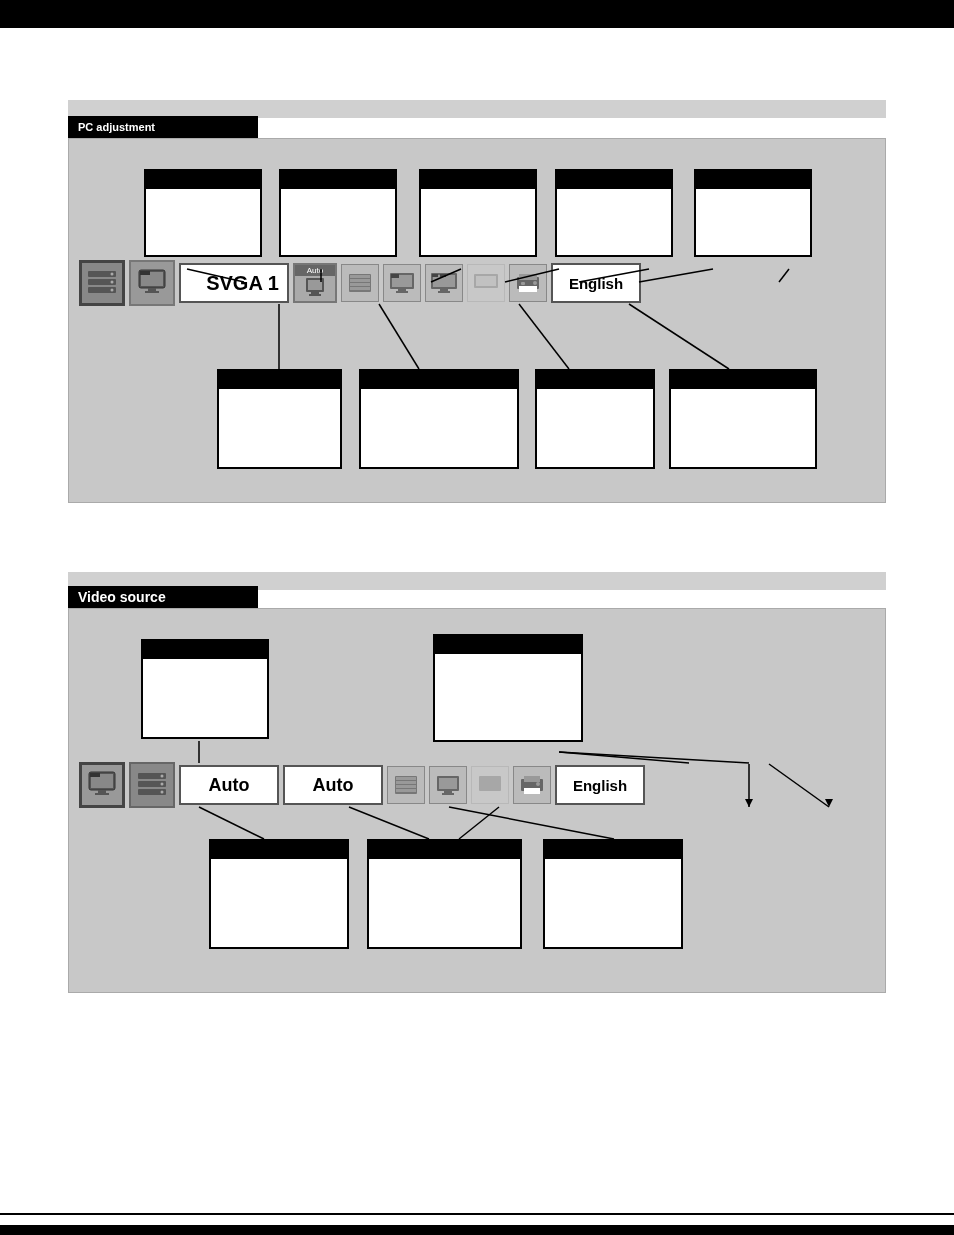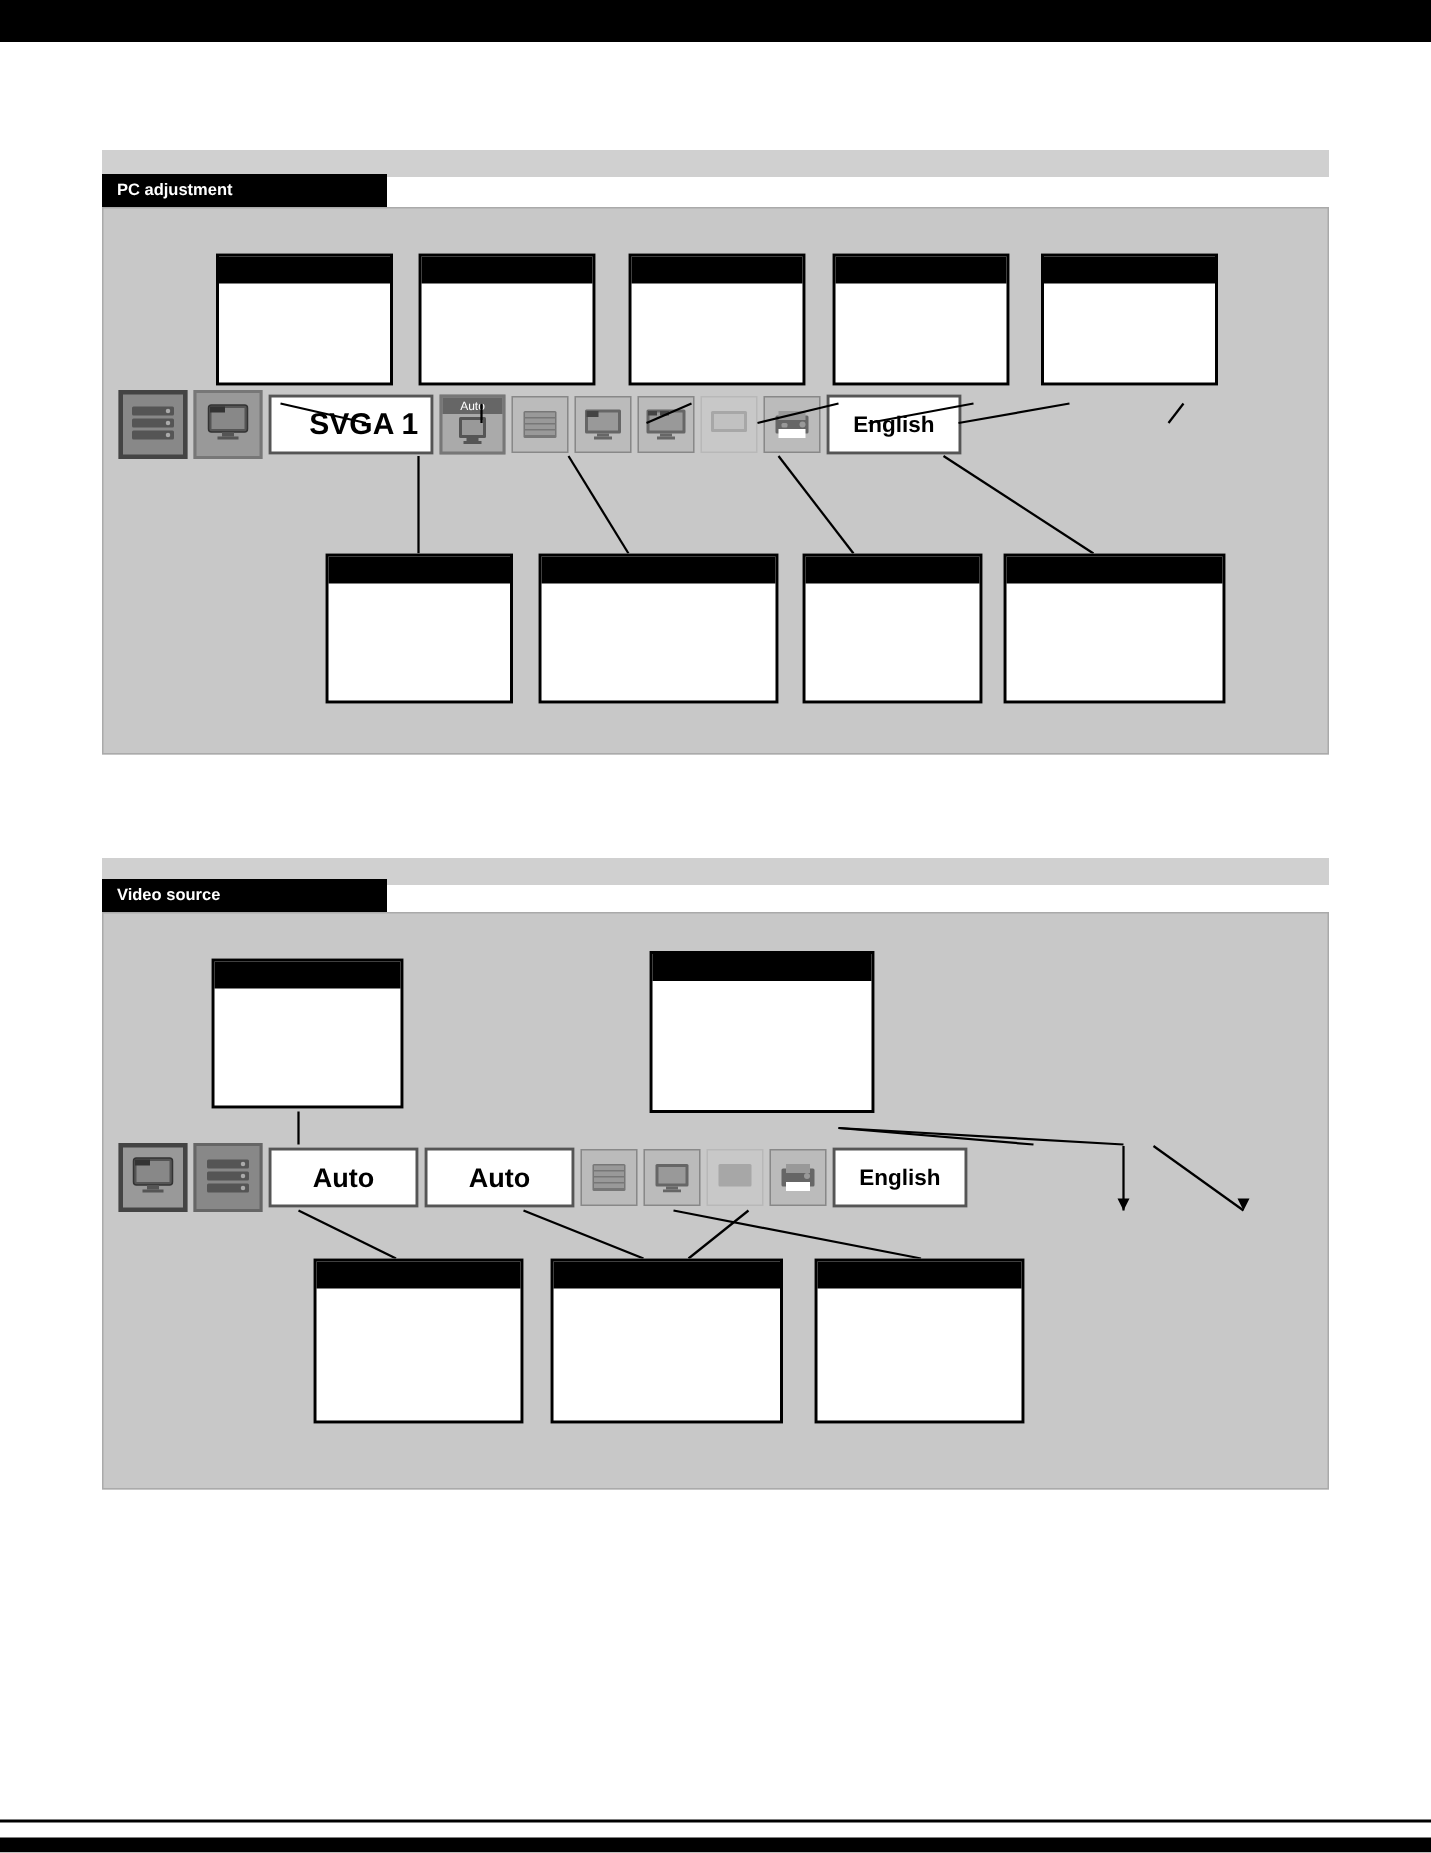--- a/index.html
+++ b/index.html
@@ -194,21 +194,21 @@
   </div>
 
   <div style="position:absolute; top:230px; left:600px; width:148px; height:100px; background:#fff; border:2px solid #000;">
     <div style="background:#000; height:18px; width:100%;"></div>
   </div>
 
 </div>
 
 <div style="position:absolute; top:572px; left:68px; right:68px; height:18px; background:#d0d0d0;"></div>
 
-<div style="position:absolute; top:586px; left:68px; height:22px; background:#000; color:#fff; font-size:11px; font-weight:bold; display:flex; align-items:center; padding:0 10px; width:190px;">
+<div style="position:absolute; top:586px; left:68px; height:22px; background:#000; color:#fff; font-size:14px; font-weight:bold; display:flex; align-items:center; padding:0 10px; width:190px;">
   <span>Video source</span>
 </div>
 
 <div style="position:absolute; top:608px; left:68px; right:68px; height:385px; background:#c8c8c8; border:1px solid #aaa;">
 
   <div style="position:absolute; top:150px; left:10px; right:10px; height:52px; background:#c8c8c8; display:flex; align-items:center; gap:4px;">
 
     <div style="width:46px; height:46px; background:#999; border:3px solid #444; display:flex; align-items:center; justify-content:center;">
       <svg width="30" height="30" viewBox="0 0 30 30">
         <rect x="2" y="2" width="26" height="18" rx="2" fill="#555" stroke="#333" stroke-width="1"></rect>

